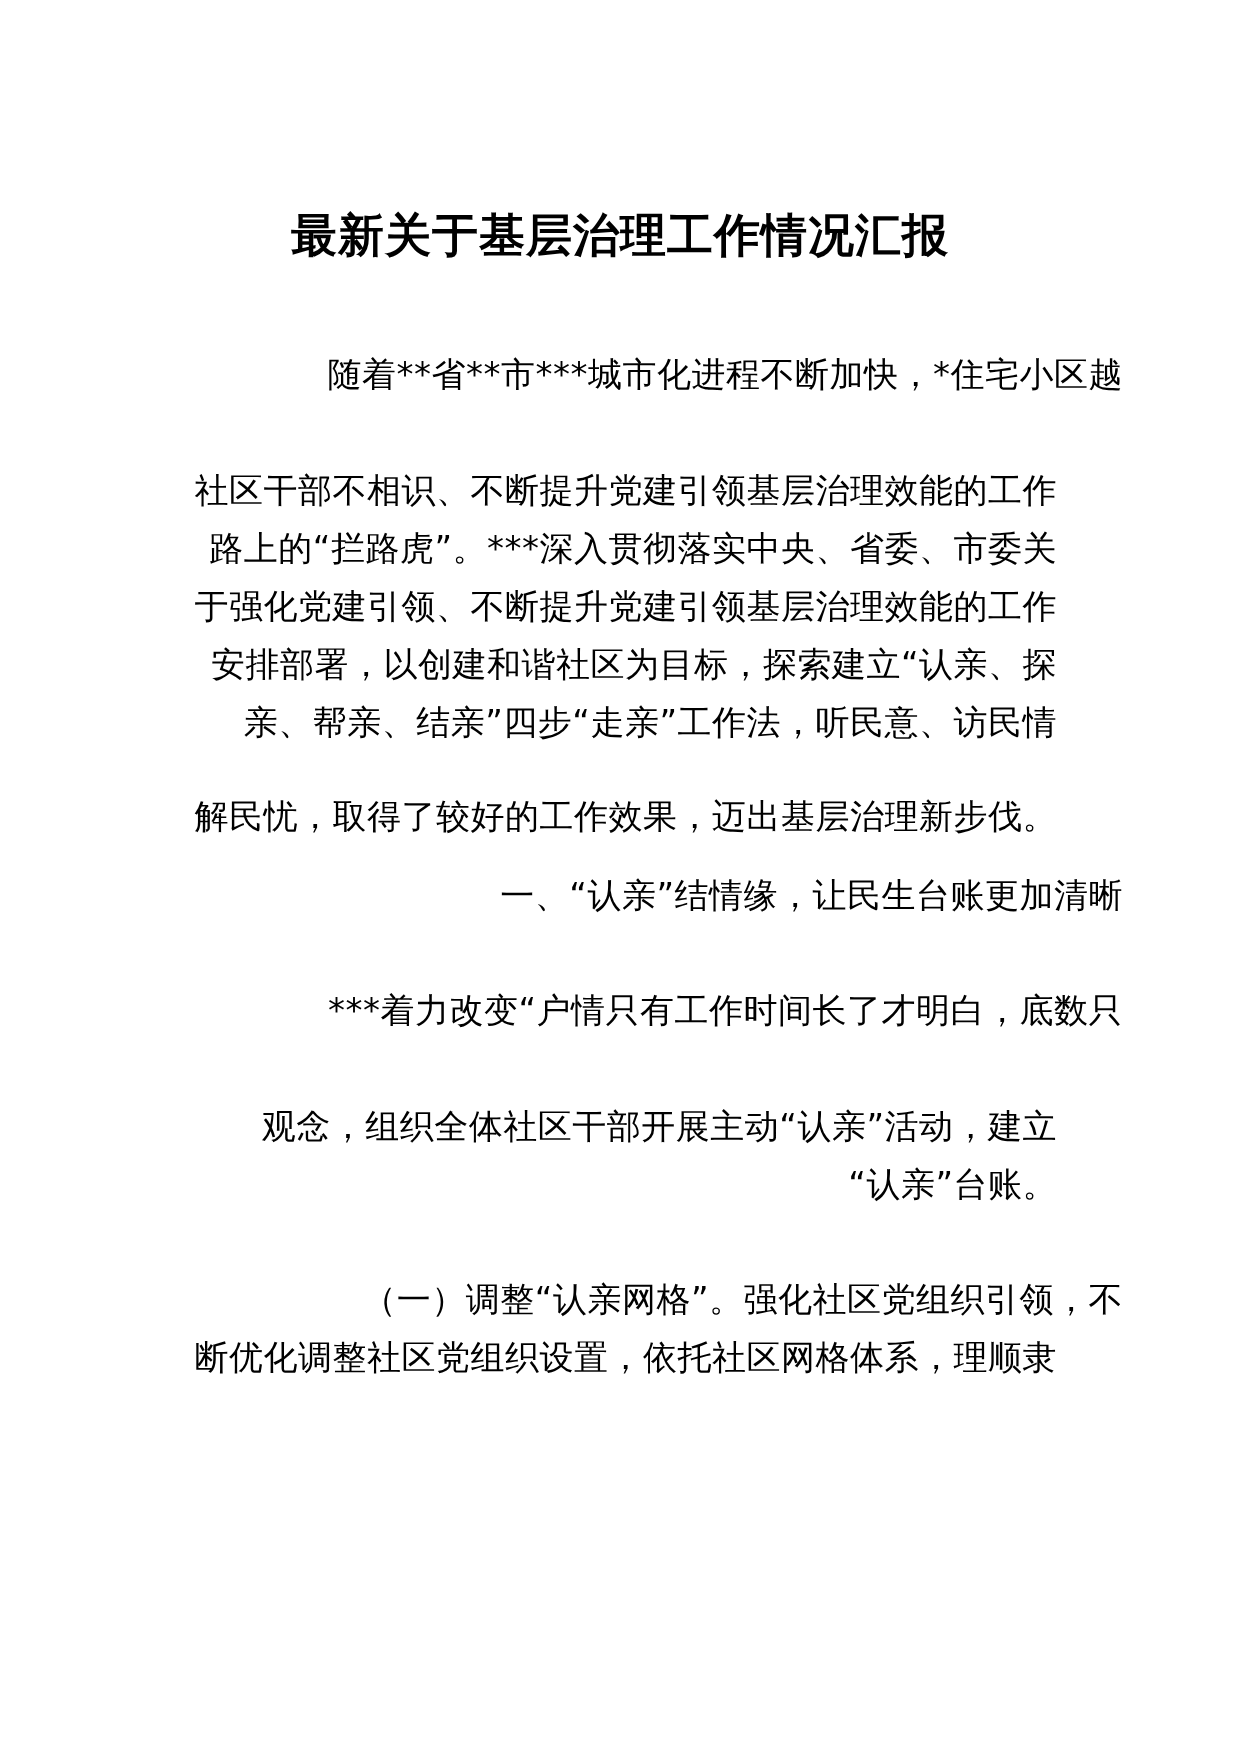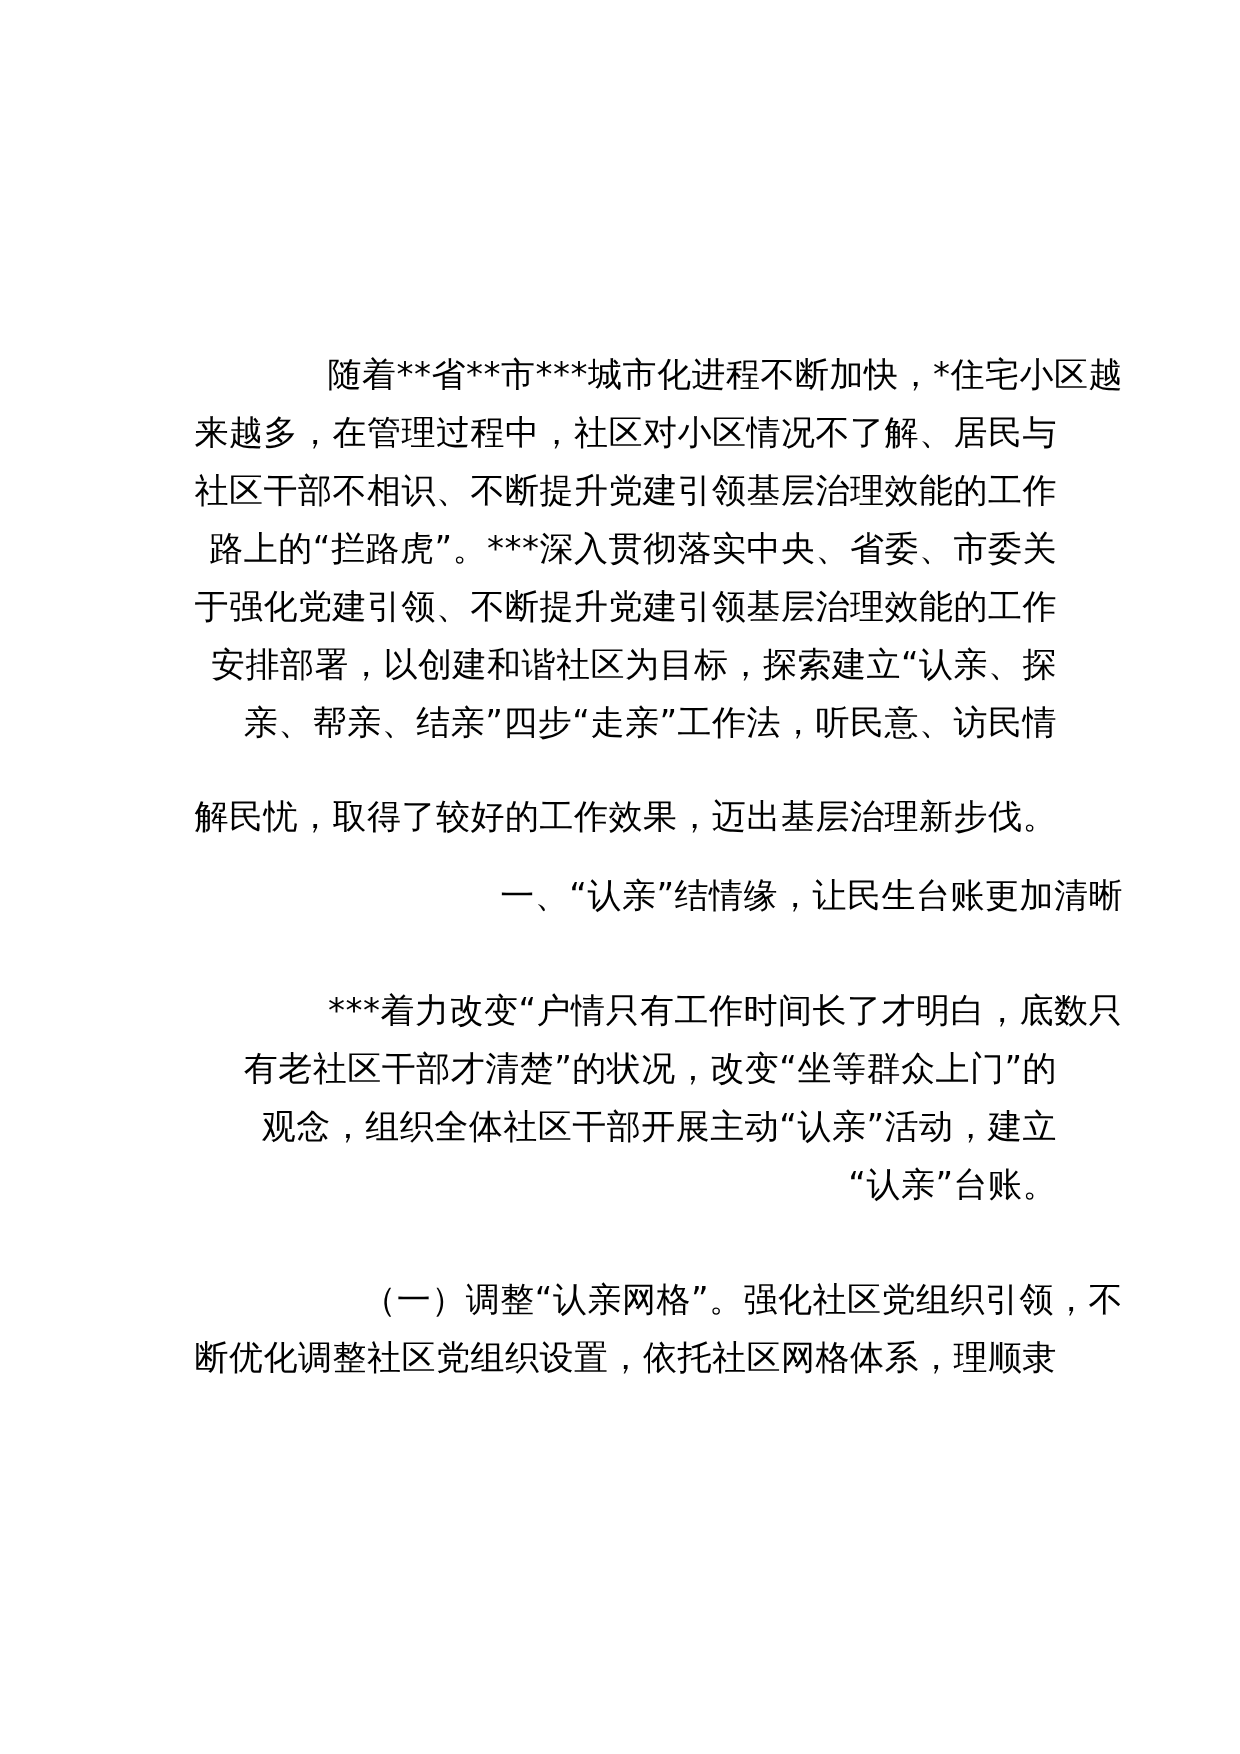--- a/index.html
+++ b/index.html
@@ -6,32 +6,31 @@
   body { width: 1240px; height: 1754px; position: relative; overflow: hidden; font-family: "DejaVu Sans", "Liberation Sans", sans-serif; color: #000; }
   .page { position: absolute; left: 0; top: 0; width: 1240px; height: 1754px; background: #fff; }
   .title { position: absolute; left: 0; right: 0; top: 205px; text-align: center; font-size: 46px; font-weight: bold; letter-spacing: 1px; line-height: 60px; }
   .line { position: absolute; left: 187px; width: 870px; font-size: 34px; line-height: 44px; white-space: nowrap; letter-spacing: 0.5px; text-align: right; }
   .indent { left: 253px; }
 </style>
 </head>
 <body>
 
 <div class="page">
+  <div class="title">最新关于基层治理工作情况汇报</div>
 
   <div class="line indent" style="top:352px">随着**省**市***城市化进程不断加快，*住宅小区越</div>
-  <div class="line" style="top:410px">来越多，在管理过程中，社区对小区情况不了解、居民与</div>
   <div class="line" style="top:468px">社区干部不相识、不断提升党建引领基层治理效能的工作</div>
   <div class="line" style="top:526px">路上的“拦路虎”。***深入贯彻落实中央、省委、市委关</div>
   <div class="line" style="top:584px">于强化党建引领、不断提升党建引领基层治理效能的工作</div>
   <div class="line" style="top:642px">安排部署，以创建和谐社区为目标，探索建立“认亲、探</div>
   <div class="line" style="top:700px">亲、帮亲、结亲”四步“走亲”工作法，听民意、访民情</div>
   <div class="line" style="top:794px">解民忧，取得了较好的工作效果，迈出基层治理新步伐。</div>
 
   <div class="line indent" style="top:873px">一、“认亲”结情缘，让民生台账更加清晰</div>
 
   <div class="line indent" style="top:988px">***着力改变“户情只有工作时间长了才明白，底数只</div>
-  <div class="line" style="top:1046px">有老社区干部才清楚”的状况，改变“坐等群众上门”的</div>
   <div class="line" style="top:1104px">观念，组织全体社区干部开展主动“认亲”活动，建立</div>
   <div class="line indent" style="top:1277px">（一）调整“认亲网格”。强化社区党组织引领，不</div>
 
   <div class="line" style="top:1162px">“认亲”台账。</div>
   <div class="line" style="top:1335px">断优化调整社区党组织设置，依托社区网格体系，理顺隶</div>
 </div>
 
 </body></html>

